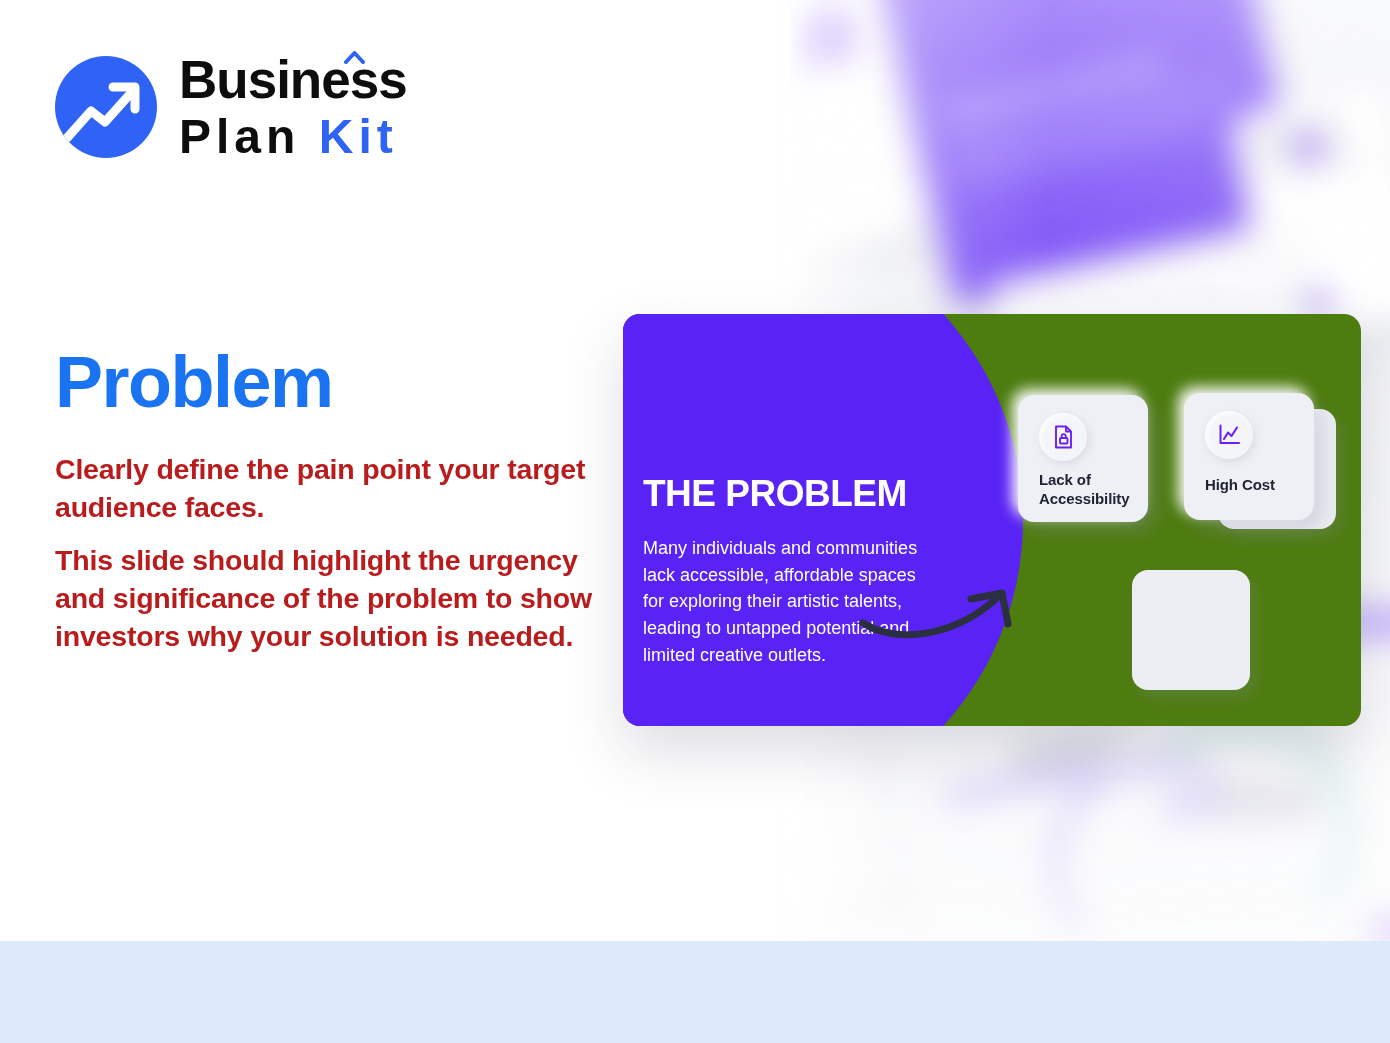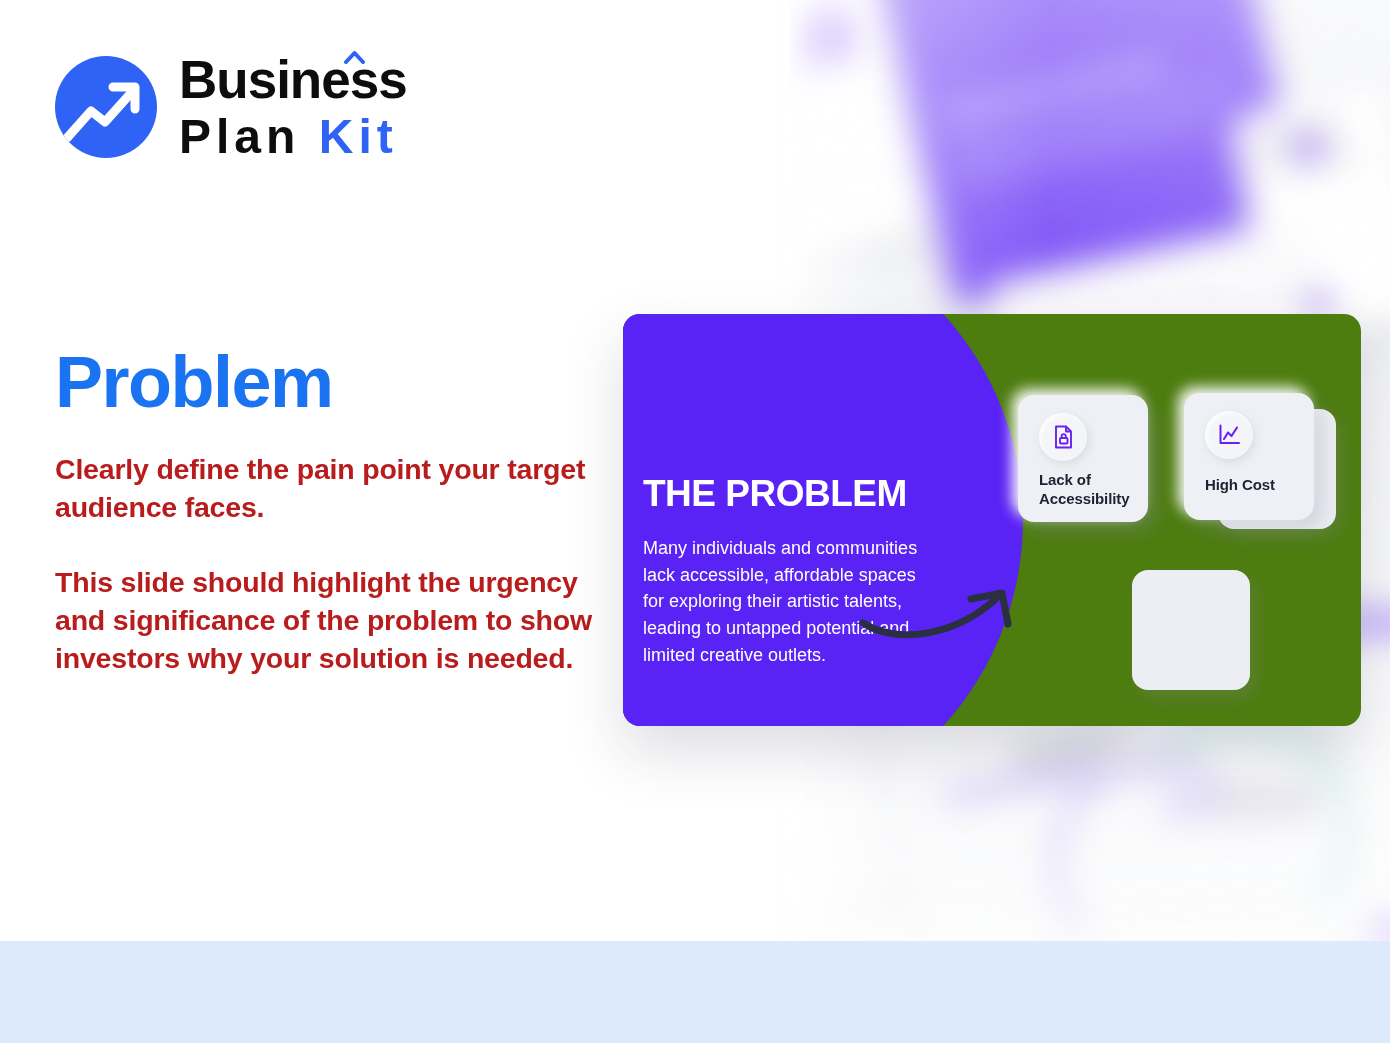--- a/index.html
+++ b/index.html
@@ -167,21 +167,21 @@
     position: absolute;
     left: 55px;
     width: 540px;
     color: #b91c1c;
     font-size: 28.5px;
     font-weight: 700;
     line-height: 1.34;
     letter-spacing: -0.2px;
   }
   .para.p1 { top: 421px; }
-  .para.p2 { top: 534px; }
+  .para.p2 { top: 512px; }
 
   
   .slide-card {
     position: absolute;
     left: 612px;
     top: 314px;
     width: 738px;
     height: 412px;
     background: #4d7c0f;
     border-radius: 17px;

